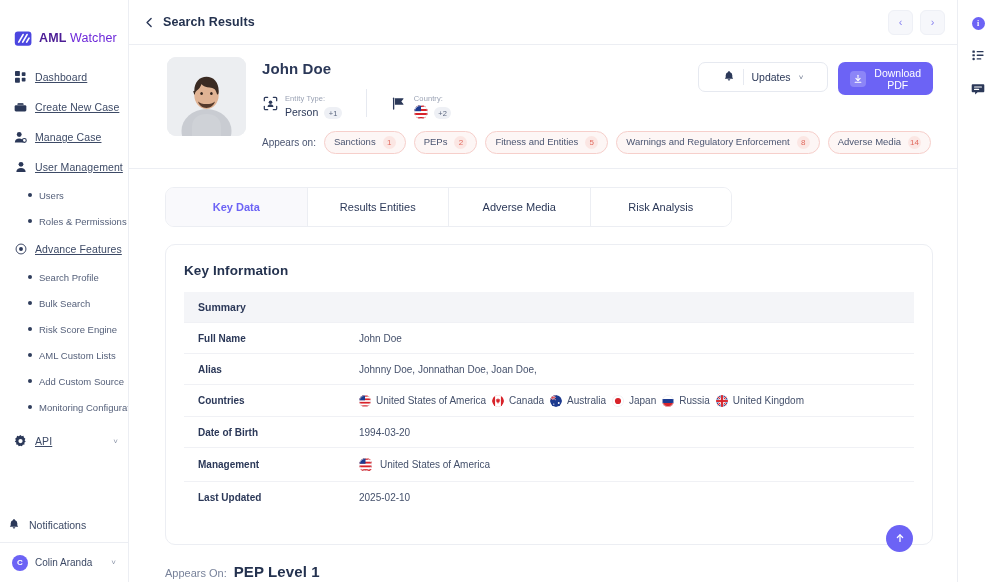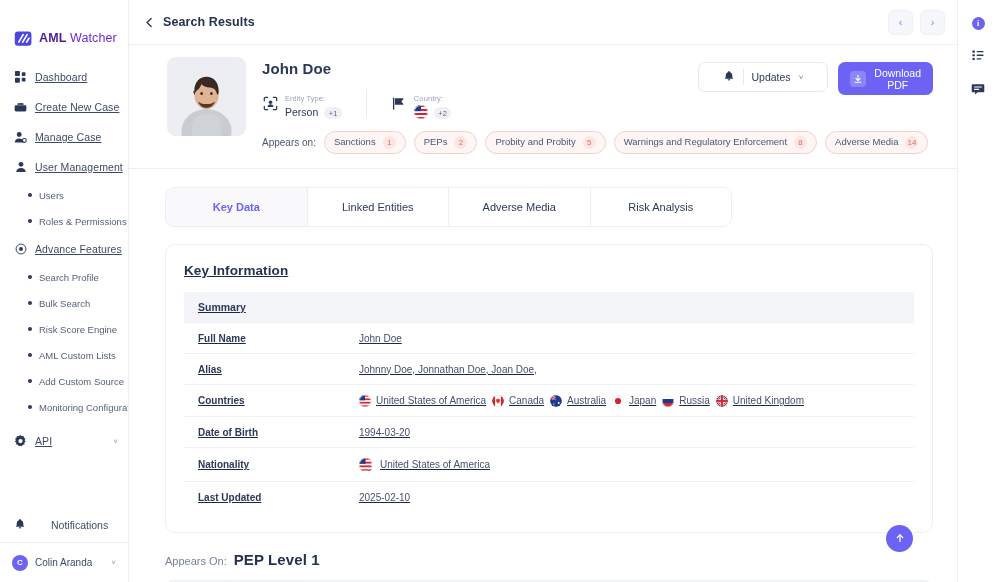--- a/index.html
+++ b/index.html
@@ -41,22 +41,22 @@
   .nav-item .chev { font-size: 8px; color: #8b94a8; flex: 0 0 auto; }
   .sub-item {
     display: flex; align-items: center; gap: 7px;
     height: 26px; padding-left: 28px;
     font-size: 9.5px; color: #55607a; cursor: pointer; white-space: nowrap;
   }
   .sub-item .dot { width: 4px; height: 4px; border-radius: 50%; background: #2f3d5c; flex: 0 0 4px; }
 
   .sidebar-bottom { margin-top: auto; }
   .notif-row {
-    display: flex; align-items: center; gap: 25px;
-    height: 34px; padding: 0 14px; font-size: 10.5px; color: #3d4a66;
+    display: flex; align-items: center; gap: 9px;
+    height: 34px; padding: 0 8px; font-size: 10.5px; color: #3d4a66;
     cursor: pointer;
   }
   .user-row {
     display: flex; align-items: center; gap: 7px;
     height: 40px; padding: 0 12px 0 12px;
     border-top: 1px solid #eceef3; cursor: pointer;
   }
   .avatar-sm {
     width: 16px; height: 16px; border-radius: 50%;
     background: #6c63f5; color: #fff; font-size: 8px; font-weight: 700;
@@ -163,22 +163,21 @@
     flex: 1 1 0; text-align: center; font-size: 11px; padding: 13px 0;
     color: #2b3858; cursor: pointer; border-right: 1px solid #eceef3; background: #fff;
   }
   .tab:last-child { border-right: none; }
   .tab.active { background: #f9f9fc; color: #6c63f5; font-weight: 600; }
 
   
   .kcard {
     margin: 17px 24px 0 36px;
     border: 1px solid #eceef3; border-radius: 10px; background: #fff;
-    padding: 18px 18px 20px 18px;
-    text-decoration: underline;
+    padding: 18px 18px 32px 18px;
   }
   .kcard h2 { font-size: 13.5px; font-weight: 700; color: #24324f; letter-spacing: .1px; }
   .ktable { margin-top: 14px; width: 100%; border-collapse: collapse; }
   .ktable .sum-row td {
     background: #f4f5f8; font-size: 10.5px; font-weight: 700; color: #2b3858;
     padding: 9px 14px;
   }
   .ktable td { border-bottom: 1px solid #f0f1f5; vertical-align: middle; }
   .ktable .k-lbl {
     width: 175px; font-size: 10px; font-weight: 700; color: #2b3858;
@@ -461,21 +460,21 @@
 
             <span class="chip">
               <span class="ct">Sanctions</span>
               <span class="cn">1</span>
             </span>
             <span class="chip">
               <span class="ct">PEPs</span>
               <span class="cn">2</span>
             </span>
             <span class="chip">
-              <span class="ct">Probity and Probity</span>
+              <span class="ct">Fitness and Entities</span>
               <span class="cn">5</span>
             </span>
             <span class="chip">
               <span class="ct">Warnings and Regulatory Enforcement</span>
               <span class="cn">8</span>
             </span>
             <span class="chip">
               <span class="ct">Adverse Media</span>
               <span class="cn">14</span>
             </span>
@@ -504,21 +503,21 @@
               </svg>
             </span>
             <span>Download PDF</span>
           </button>
         </div>
       </div>
 
       <div class="tabs-wrap">
         <div class="tabs">
           <div class="tab active">Key Data</div>
-          <div class="tab">Linked Entities</div>
+          <div class="tab">Results Entities</div>
           <div class="tab">Adverse Media</div>
           <div class="tab">Risk Analysis</div>
         </div>
       </div>
 
       <div class="kcard">
         <h2>Key Information</h2>
         <table class="ktable">
           <tbody>
               <tr class="sum-row">
@@ -625,21 +624,21 @@
                   <span>United Kingdom</span>
                 </span>
               </span>
             </td>
           </tr>
           <tr>
             <td class="k-lbl">Date of Birth</td>
             <td class="k-val">1994-03-20</td>
           </tr>
           <tr>
-            <td class="k-lbl">Nationality</td>
+            <td class="k-lbl">Management</td>
             <td class="k-val">
               <span class="nat">
                 <span class="flag">
                   <svg viewBox="0 0 14 14" width="13" height="13">
                     <circle cx="7" cy="7" r="7" fill="#fff"></circle>
                     <rect y="0" width="14" height="2" fill="#d8232a"></rect>
                         <rect y="4" width="14" height="2" fill="#d8232a"></rect>
                     <rect y="8" width="14" height="2" fill="#d8232a"></rect>
                         <rect y="12" width="14" height="2" fill="#d8232a"></rect>
                     <rect x="0" y="0" width="7" height="6.2" fill="#1c3a8f"></rect>

